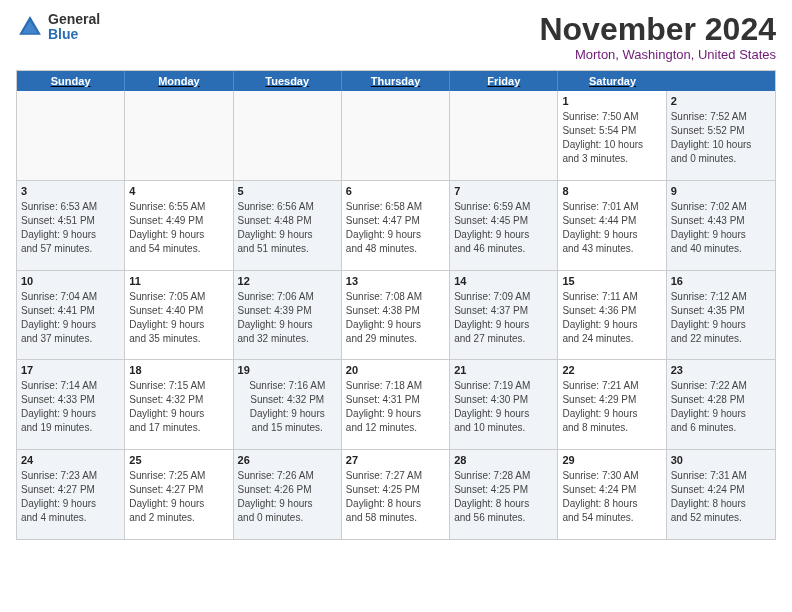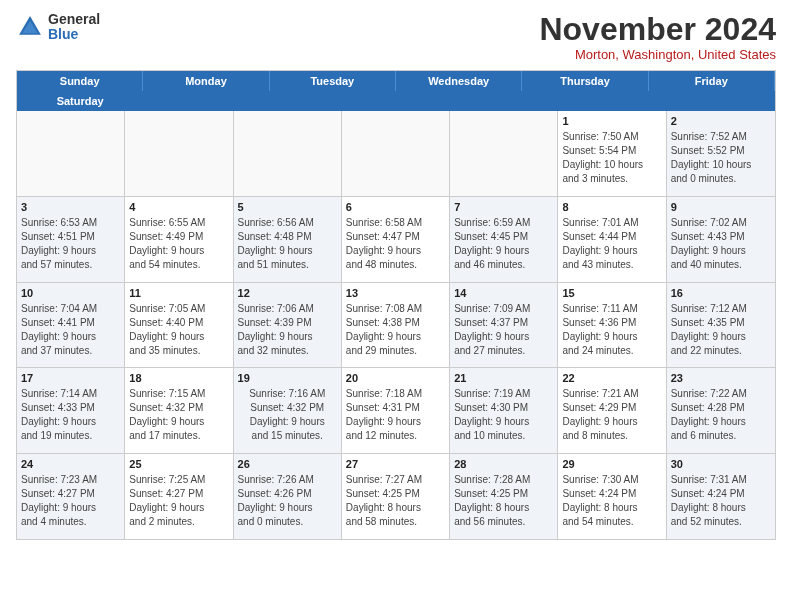--- a/index.html
+++ b/index.html
@@ -52,32 +52,33 @@
       margin-left: 12px;
     }
     .month-title {
       font-size: 32px;
       font-weight: bold;
       color: #333;
       line-height: 1.1;
     }
     .location {
       font-size: 13px;
-      color: #b91c1c;
+      color: #701a75;
     }
     .calendar {
       flex: 1;
       display: flex;
       flex-direction: column;
       border: 1px solid #ccc;
     }
     .cal-header-row {
       display: grid;
-      grid-template-columns: repeat(6, 1fr);
+      grid-template-columns: repeat(7, 1fr);
       background: #2a6db5;
+      text-decoration: underline;
     }
     .cal-header-cell {
       color: #fff;
       font-size: 11px;
       font-weight: bold;
       text-align: center;
       padding: 4px 2px;
       border-right: 1px solid #4a8dd5;
     }
     .cal-header-cell:last-child { border-right: none; }
@@ -137,21 +138,20 @@
       <div class="month-title">November 2024</div>
       <div class="location">Morton, Washington, United States</div>
     </div>
   </div>
 
   <div class="calendar">
     <div class="cal-header-row">
     <div class="cal-header-cell">Sunday</div>
         <div class="cal-header-cell">Monday</div>
         <div class="cal-header-cell">Tuesday</div>
-        <div class="cal-header-cell">Wednesday</div>
         <div class="cal-header-cell">Thursday</div>
         <div class="cal-header-cell">Friday</div>
         <div class="cal-header-cell">Saturday</div>
       </div>
     <div class="cal-body">
     <div class="cal-row">
           <div class="cal-cell empty"></div>
           <div class="cal-cell empty"></div>
           <div class="cal-cell empty"></div>
           <div class="cal-cell empty"></div>

